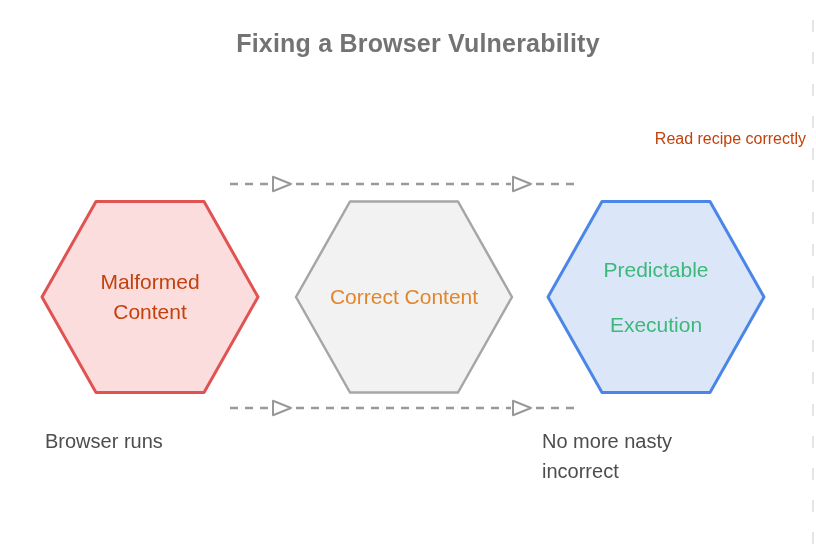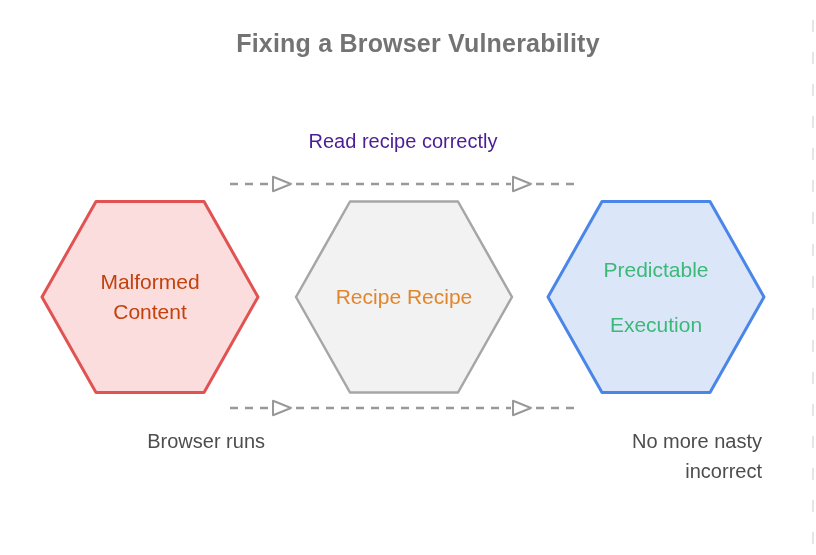--- a/index.html
+++ b/index.html
@@ -19,23 +19,23 @@
     font-size: 25px;
     font-weight: bold;
     color: #737373;
     letter-spacing: 0.2px;
     padding-left: 14px;
   }
   .flow-label {
     position: absolute;
     left: 0; top: 130px;
     width: 806px;
-    text-align: center;
-    font-size: 20px;
-    color: #4c1d95;
+    text-align: right;
+    font-size: 16px;
+    color: #c2410c;
   }
   .arrow {
     position: absolute;
     left: 230px;
     width: 346px;
     height: 20px;
   }
   .arrow-top { top: 174px; }
   .arrow-bottom { top: 398px; }
 
@@ -62,21 +62,21 @@
     line-height: 30px;
   }
   .hex-red  .hex-label { color: #c2410c; }
   .hex-gray .hex-label { color: #e2862c; }
   .hex-blue .hex-label { color: #3cb878; gap: 25px; }
 
   .caption {
     position: absolute;
     top: 426px;
     width: 220px;
-    text-align: right;
+    text-align: left;
     font-size: 20px;
     line-height: 30px;
     color: #4d4d4d;
   }
   .caption span { display: block; }
   .caption-left  { left: 45px; }
   .caption-right { left: 542px; }
 
   .edge-dashes {
     position: absolute;
@@ -122,21 +122,21 @@
       <span>Malformed</span>
       <span>Content</span>
     </div>
   </div>
 
   <div class="hex hex-gray">
     <svg viewBox="0 0 220 196" preserveAspectRatio="none">
       <polygon points="2,98 56,2.5 164,2.5 218,98 164,193.5 56,193.5" stroke-width="2.5" stroke-linejoin="round" fill="#f2f2f2" stroke="#a6a6a6"></polygon>
     </svg>
     <div class="hex-label">
-      <span>Recipe Recipe</span>
+      <span>Correct Content</span>
     </div>
   </div>
 
   <div class="hex hex-blue">
     <svg viewBox="0 0 220 196" preserveAspectRatio="none">
       <polygon points="2,98 56,2.5 164,2.5 218,98 164,193.5 56,193.5" stroke-width="3" stroke-linejoin="round" fill="#dbe6f9" stroke="#4a86e8"></polygon>
     </svg>
     <div class="hex-label">
       <span>Predictable</span>
       <span>Execution</span>

